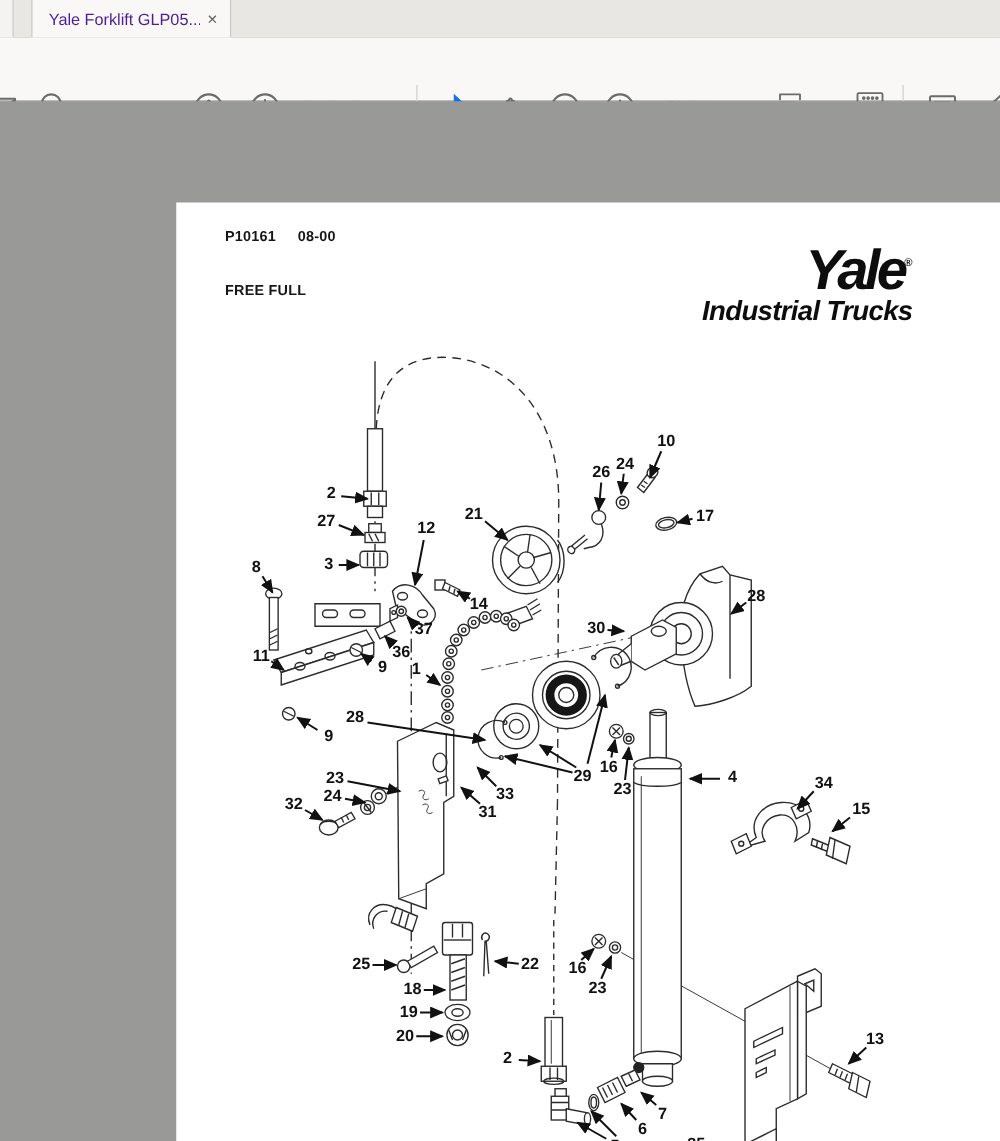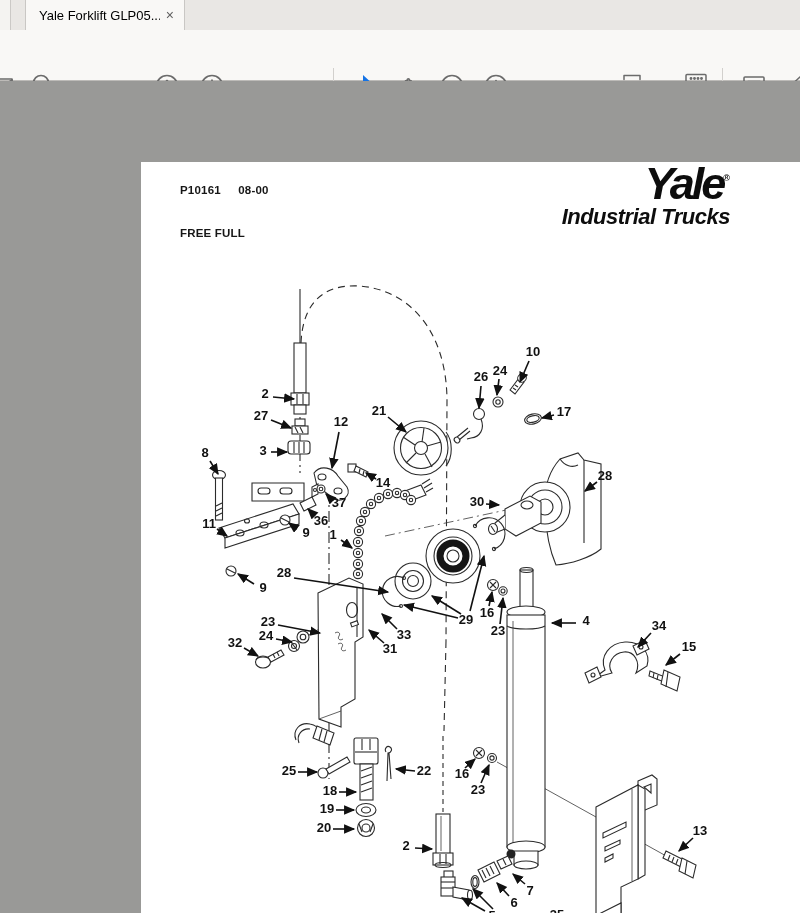--- a/index.html
+++ b/index.html
@@ -8,21 +8,21 @@
   .app { position:relative; width:800px; height:913px; }
 
   
   .tabbar { position:absolute; left:0; top:0; width:800px; height:30px;
     background:#e9e7e4; }
   .tabbar-strip { position:absolute; left:0; top:0; width:11px; height:30px;
     background:#f4f3f1; border-right:1px solid #cbc9c6; }
   .tab { position:absolute; left:25px; top:0; width:160px; height:30px;
     background:#f9f8f6; border-left:1px solid #c9c7c4; border-right:1px solid #c9c7c4;
     display:flex; align-items:center; padding:0 10px 0 13px; }
-  .tab-title { flex:1; font-size:13px; color:#000000; white-space:nowrap;
+  .tab-title { flex:1; font-size:13px; color:#4c1d95; white-space:nowrap;
     overflow:hidden; }
   .tab-close { font-size:14px; color:#5f5f5f; line-height:1; padding-left:6px; cursor:default; }
 
   
   .toolbar { position:absolute; left:0; top:30px; width:800px; height:51px;
     background:#f9f8f6; border-bottom:1px solid #bdbbb8; }
   .tbtn { position:absolute; top:42px; height:28px; display:flex;
     align-items:center; justify-content:center; }
   .sep { position:absolute; top:38px; width:1px; height:36px; background:#d2d0cd; }
   .page-input { position:absolute; left:236px; top:44px; width:40px; height:24px;
@@ -35,21 +35,21 @@
   .caret { width:0; height:0; border-left:4.5px solid transparent;
     border-right:4.5px solid transparent; border-top:5px solid #6e6e6e; }
 
   
   .content { position:absolute; left:0; top:81px; width:800px; height:832px;
     background:#999997;padding-left:15px; }
   .page { position:absolute; left:141px; top:81px; width:659px; height:832px;
     background:#ffffff; }
   .doc-text { position:absolute; color:#161616; font-weight:700; letter-spacing:.2px; }
   .hdr { font-size:11.5px; }
-  .logo { position:absolute; left:552px; top:84px; width:178px; text-align:right;
+  .logo { position:absolute; left:552px; top:116px; width:178px; text-align:right;
     color:#0d0d0d; }
   .logo-main { font-size:45px; font-weight:900; font-style:italic;
     letter-spacing:-3px; line-height:0.85; }
   .logo-reg { font-size:9px; font-style:normal; vertical-align:18px; letter-spacing:0; }
   .logo-tag { font-size:22px; font-weight:700; font-style:italic; letter-spacing:-0.5px;
     margin-top:1px; }
 
   svg.diagram { position:absolute; left:0; top:0; width:800px; height:913px; }
   svg.diagram .ln { stroke:#2b2b2b; stroke-width:1.1; fill:none; }
   svg.diagram .fw { stroke:#2b2b2b; stroke-width:1.1; fill:#ffffff; }

